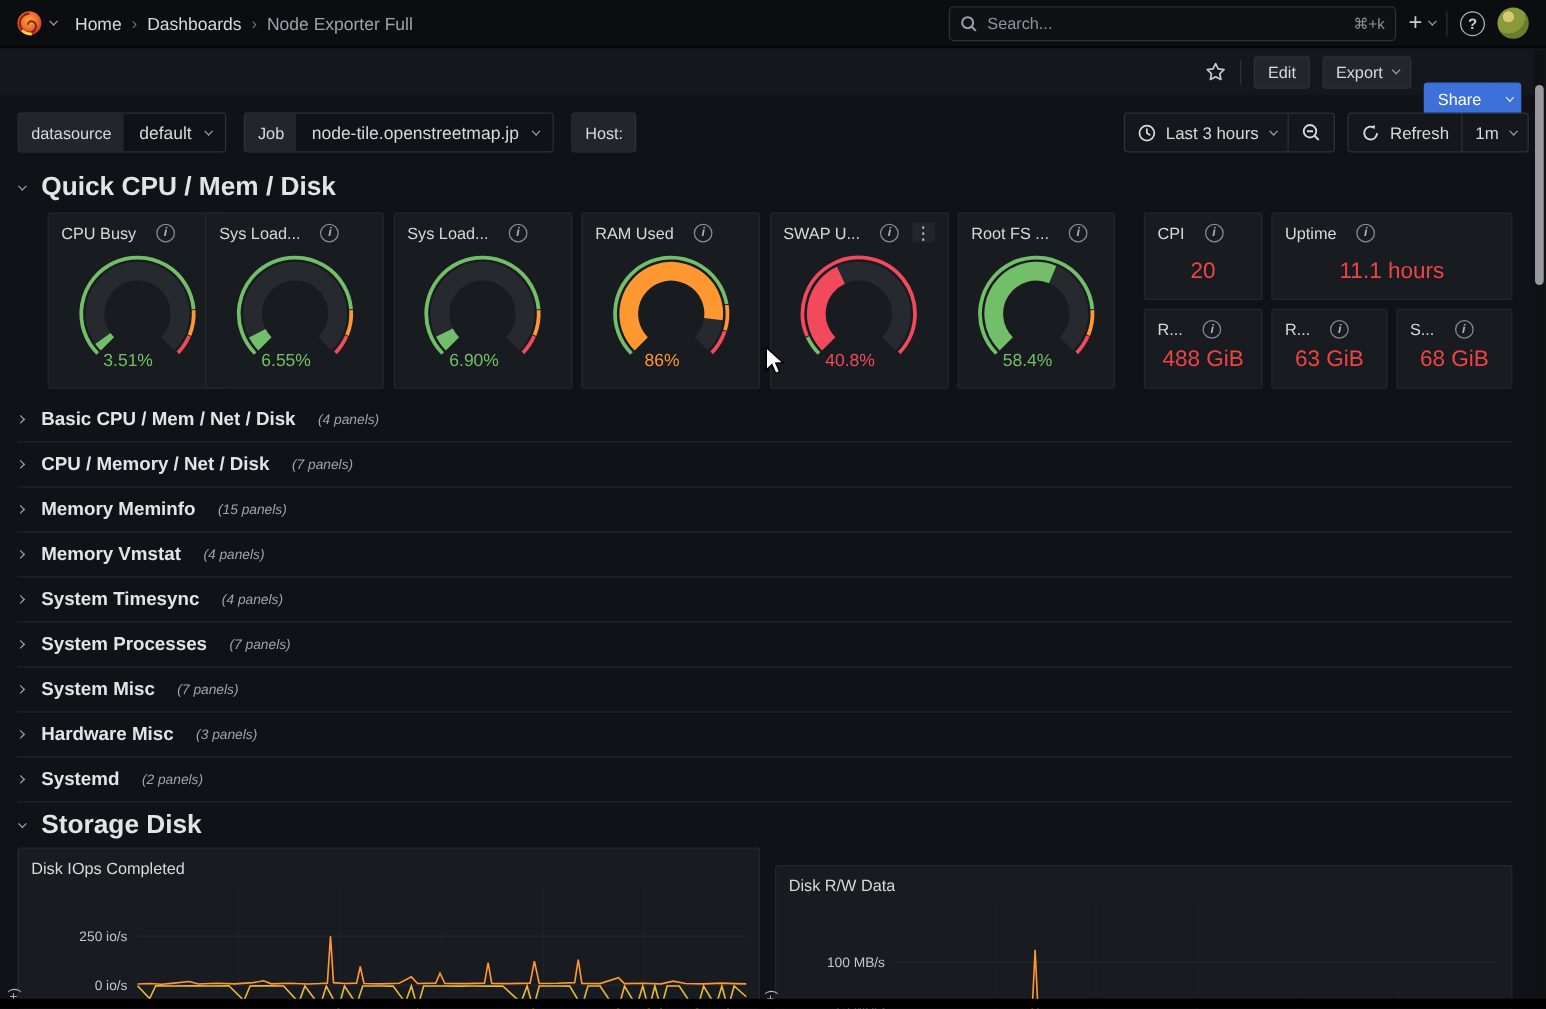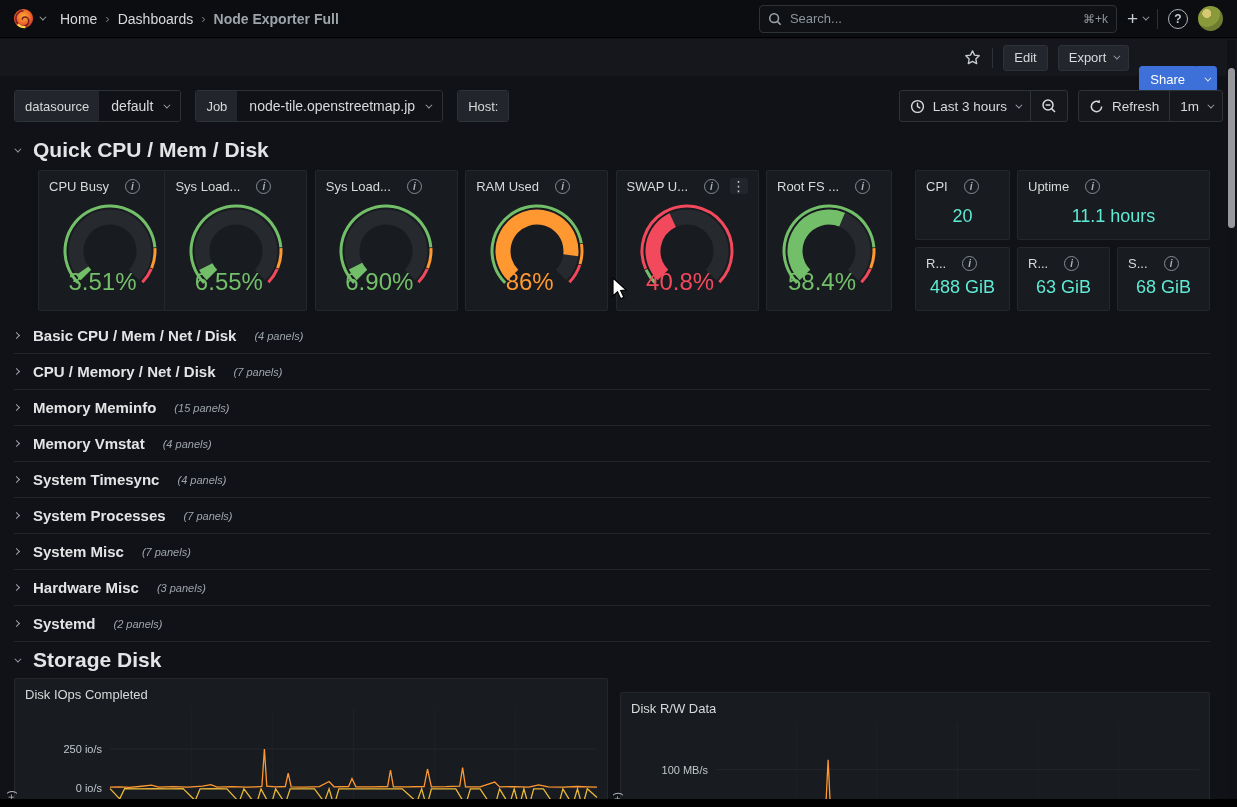--- a/index.html
+++ b/index.html
@@ -8,21 +8,21 @@
     position:relative; width:1237px; height:807px; overflow:hidden;
     background:#111217; font-family:"Liberation Sans", sans-serif; color:#d8d9da;
   }
   
   .topnav { position:absolute; left:0; top:0; width:1237px; height:38px;
     background:#0b0d10; display:flex; align-items:center; border-bottom:1px solid #000; }
   .logo-btn { display:flex; align-items:center; gap:4px; background:none; border:none; cursor:pointer; margin-left:12px; }
   .crumbs { display:flex; align-items:center; gap:8px; margin-left:16px; font-size:14px; }
   .crumbs a { color:#d8d9da; text-decoration:none; font-weight:500; }
   .crumb-sep { color:#6c7077; font-size:13px; }
-  .crumb-current { color:#9da5ab; font-weight:700; }
+  .crumb-current { color:#9da5ab; font-weight:400; }
   .nav-right { margin-left:auto; display:flex; align-items:center; gap:10px; margin-right:14px; }
   .searchbox { width:358px; height:28px; background:#0f1115; border:1px solid #2c3235; border-radius:4px;
     display:flex; align-items:center; gap:8px; padding:0 8px; cursor:text; }
   .searchbox .ph { color:#8e959c; font-size:13px; flex:1; }
   .searchbox .kbd { color:#8e959c; font-size:12px; }
   .iconbtn { background:none; border:none; color:#c7ccd1; display:flex; align-items:center; gap:4px; cursor:pointer; font-size:16px; }
   .vdiv { width:1px; height:20px; background:#2c3235; }
   .help-circle { width:20px; height:20px; border:1.6px solid #aeb4ba; border-radius:50%;
     display:flex; align-items:center; justify-content:center; font-size:12px; font-weight:700; color:#c7ccd1; }
   .avatar { width:25px; height:25px; border-radius:50%; border:none; cursor:pointer;
@@ -56,22 +56,22 @@
   
   .section-header { position:absolute; left:14px; display:flex; align-items:center; gap:14px; cursor:pointer; }
   .section-header .title { font-size:21px; font-weight:700; color:#e3e4e6;text-align:right; }
   .panel { position:absolute; background:#181b1f; border:1px solid #24272c; border-radius:2px; }
   .panel-header { height:26px; display:flex; align-items:center; padding:4px 10px 0 10px; cursor:pointer; }
   .panel-title { font-size:13px; font-weight:500; color:#d8d9da; white-space:nowrap; overflow:hidden; }
   .info-icon { margin-left:16px; width:15px; height:15px; min-width:15px; border:1.3px solid #868c93; border-radius:50%;
     color:#aeb4ba; font-size:10px; font-style:italic; font-weight:700; display:flex; align-items:center; justify-content:center; cursor:pointer; }
   .kebab { margin-left:auto; color:#c7ccd1; font-size:14px; letter-spacing:0; cursor:pointer; padding:0 2px; background:#22252b; border-radius:2px; }
   .gauge-wrap { position:absolute; left:0; right:0; top:24px; bottom:0; display:flex; justify-content:center; }
-  .gauge-value { position:absolute; left:0; right:14px; bottom:14px; text-align:center; font-size:24px; font-weight:500; }
-  .stat-value { position:absolute; left:0; right:0; bottom:12px; text-align:center; font-size:18px; font-weight:500; color:#5eead4; }
+  .gauge-value { position:absolute; left:0; right:14px; bottom:14px; text-align:center; font-size:14px; font-weight:500; }
+  .stat-value { position:absolute; left:0; right:0; bottom:12px; text-align:center; font-size:18px; font-weight:500; color:#ef4444; }
   .collapsed-row { position:absolute; left:14px; width:1196px; height:36px; display:flex; align-items:center; gap:14px;
     border-bottom:1px solid #22252a; cursor:pointer; }
   .collapsed-row .title { font-size:15px; font-weight:700; color:#e3e4e6; }
   .panels-count { font-size:11px; font-style:italic; color:#9da5ab; margin-left:4px; }
   .chart-panel .panel-header { cursor:pointer; }
   .chart-svg { position:absolute; left:0; top:30px; }
   .ylabel-frag { position:absolute; left:2px; bottom:2px; transform:rotate(-90deg); transform-origin:left bottom;
     font-size:11px; color:#aeb6bc; white-space:nowrap; }
   
   .scrollbar { position:absolute; right:1px; top:40px; width:9px; height:767px; background:#101114; }

